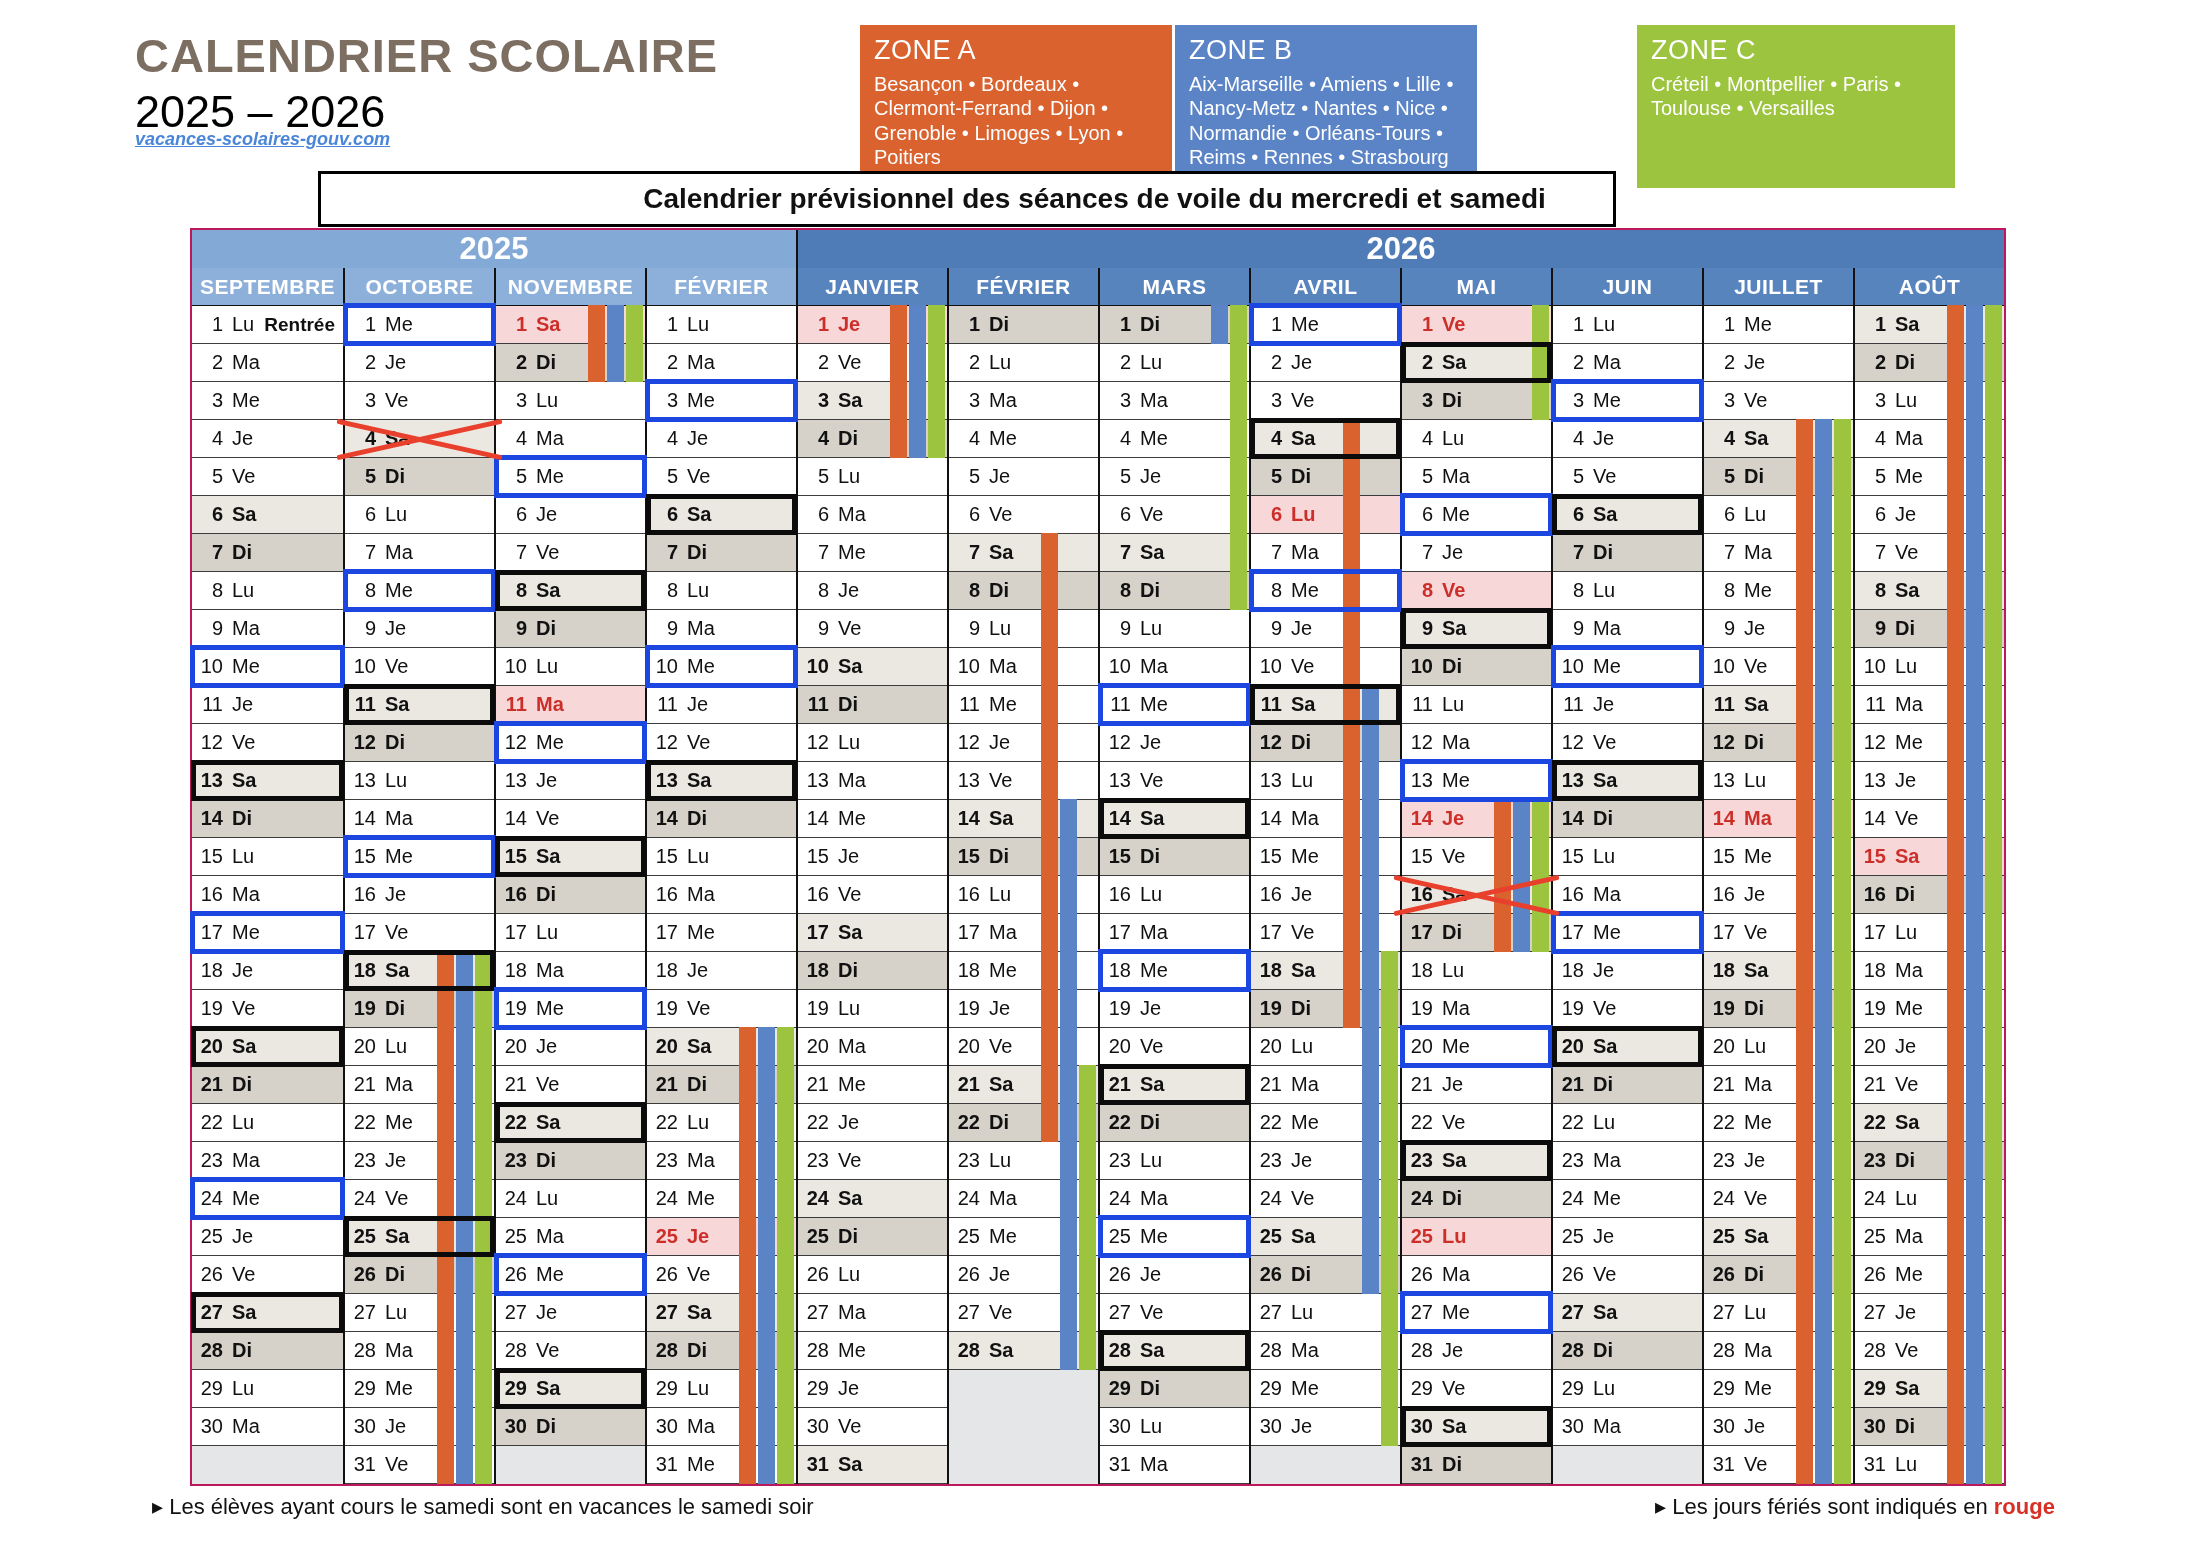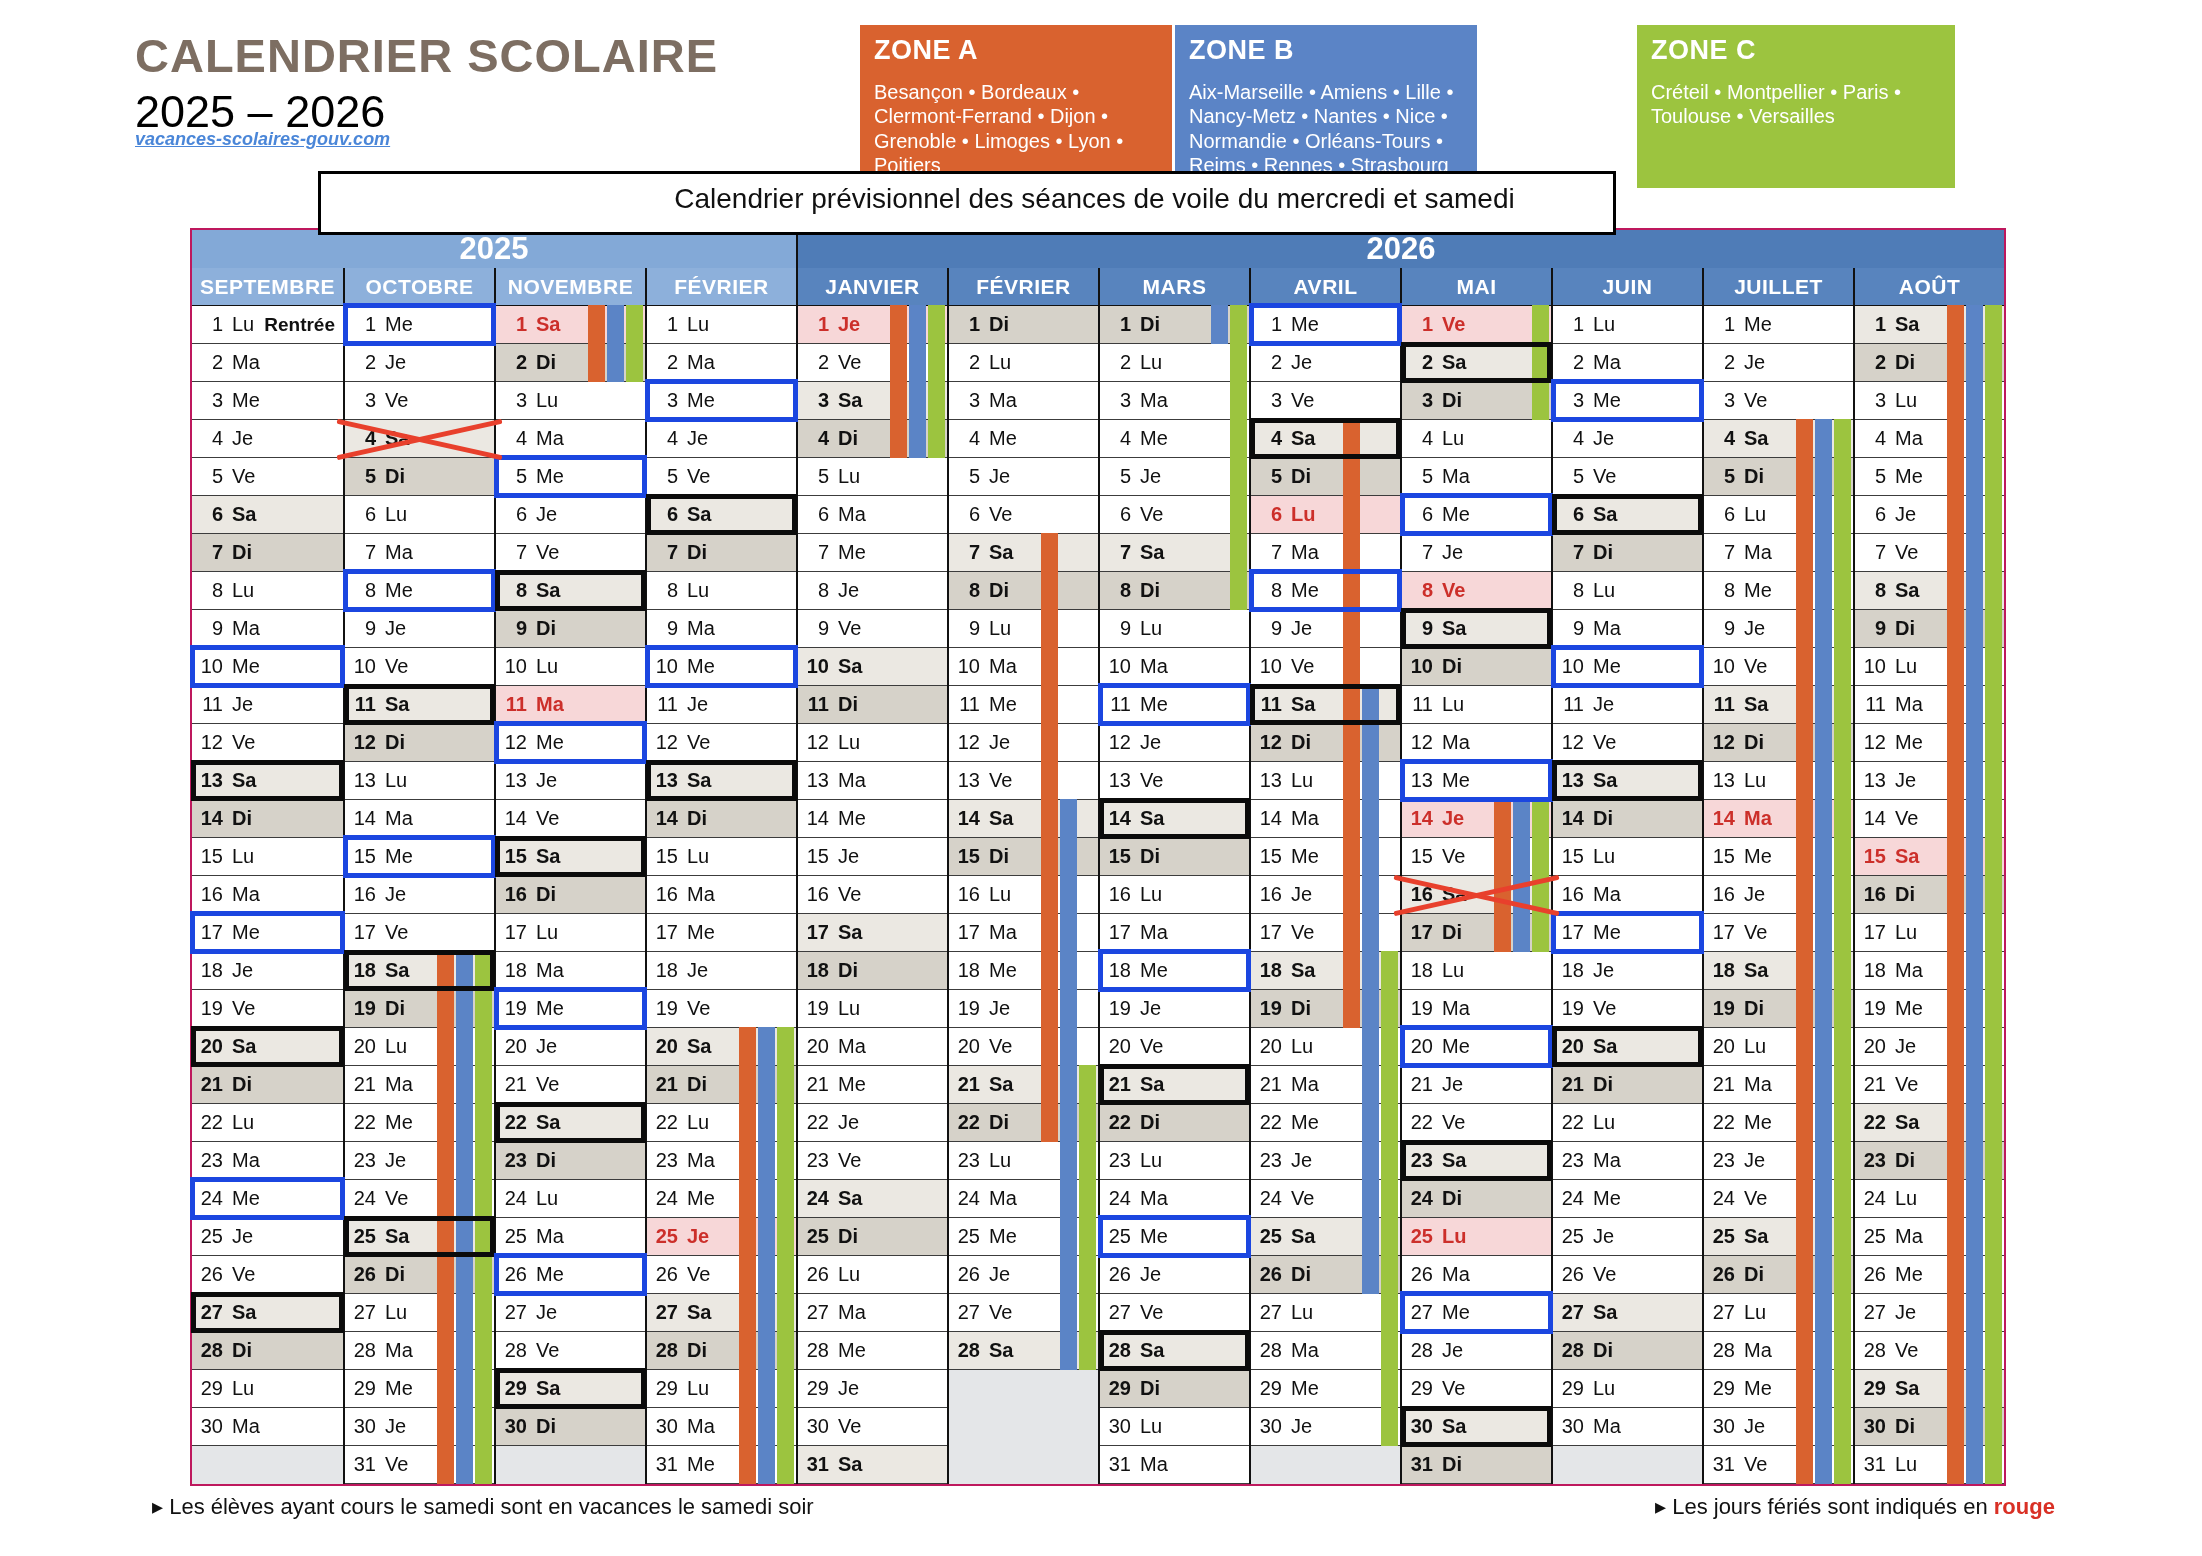--- a/index.html
+++ b/index.html
@@ -11,25 +11,25 @@
          letter-spacing:1px;color:#7D6E62;white-space:nowrap}
   .subtitle{position:absolute;left:135px;top:86px;font-size:45px;font-weight:normal;color:#000}
   .site-link{position:absolute;left:135px;top:129px;font-size:18px;font-weight:bold;
              font-style:italic;color:#4A86D8;text-decoration:underline;cursor:pointer}
 
   .zone-box{position:absolute;top:25px;height:163px;color:#fff;padding:10px 14px;
             box-sizing:border-box;overflow:hidden;z-index:5}
   .zone-a{left:860px;width:312px;background:var(--za)}
   .zone-b{left:1175px;width:302px;background:var(--zb)}
   .zone-c{left:1637px;width:318px;background:var(--zc)}
-  .zone-label{font-size:27px;font-weight:bold;margin-bottom:14px;letter-spacing:.5px}
+  .zone-label{font-size:27px;font-weight:normal;margin-bottom:6px;letter-spacing:.5px}
   .zone-cities{font-size:20px;line-height:1.22;font-weight:500}
 
-  .banner{position:absolute;left:318px;top:171px;width:1298px;height:64px;background:#fff;
-          border:3px solid #000;box-sizing:border-box;z-index:20;font-size:28px;font-weight:normal;
+  .banner{position:absolute;left:318px;top:171px;width:1298px;height:56px;background:#fff;
+          border:3px solid #000;box-sizing:border-box;z-index:20;font-size:28px;font-weight:bold;
           text-align:center;line-height:50px;padding-left:255px;white-space:nowrap;overflow:hidden}
 
   
   .cal{position:absolute;left:190px;top:228px;width:1812px;border:2px solid #be185d;background:#fff}
   .year-row{display:flex;height:38px}
   .year-seg{color:#fff;font-size:31px;font-weight:bold;text-align:center;line-height:38px;box-sizing:border-box}
   .year-seg.y25{width:33.3333%;background:var(--y25)}
   .year-seg.y26{width:66.6667%;background:var(--y26);border-left:2px solid #111}
 
   #calendar{display:grid;grid-template-columns:repeat(12,1fr)}

